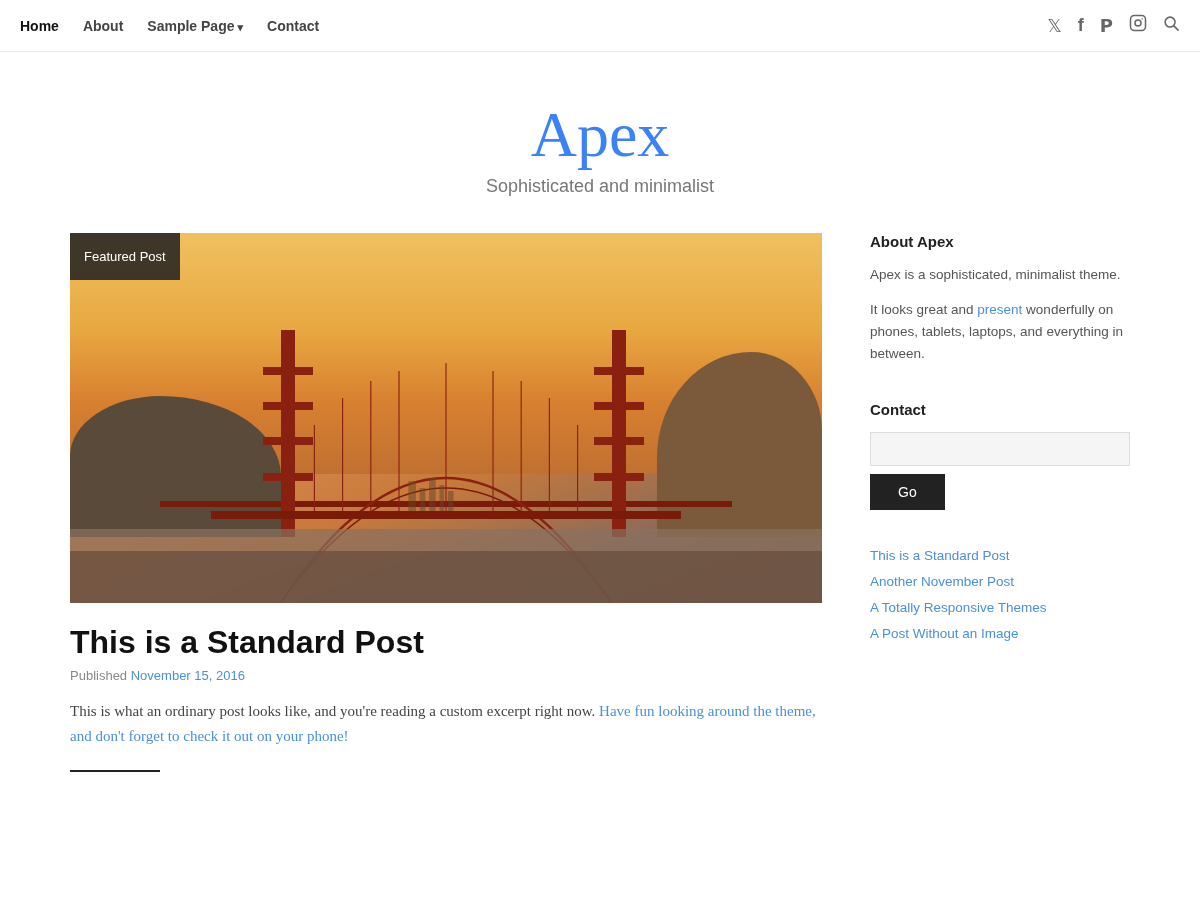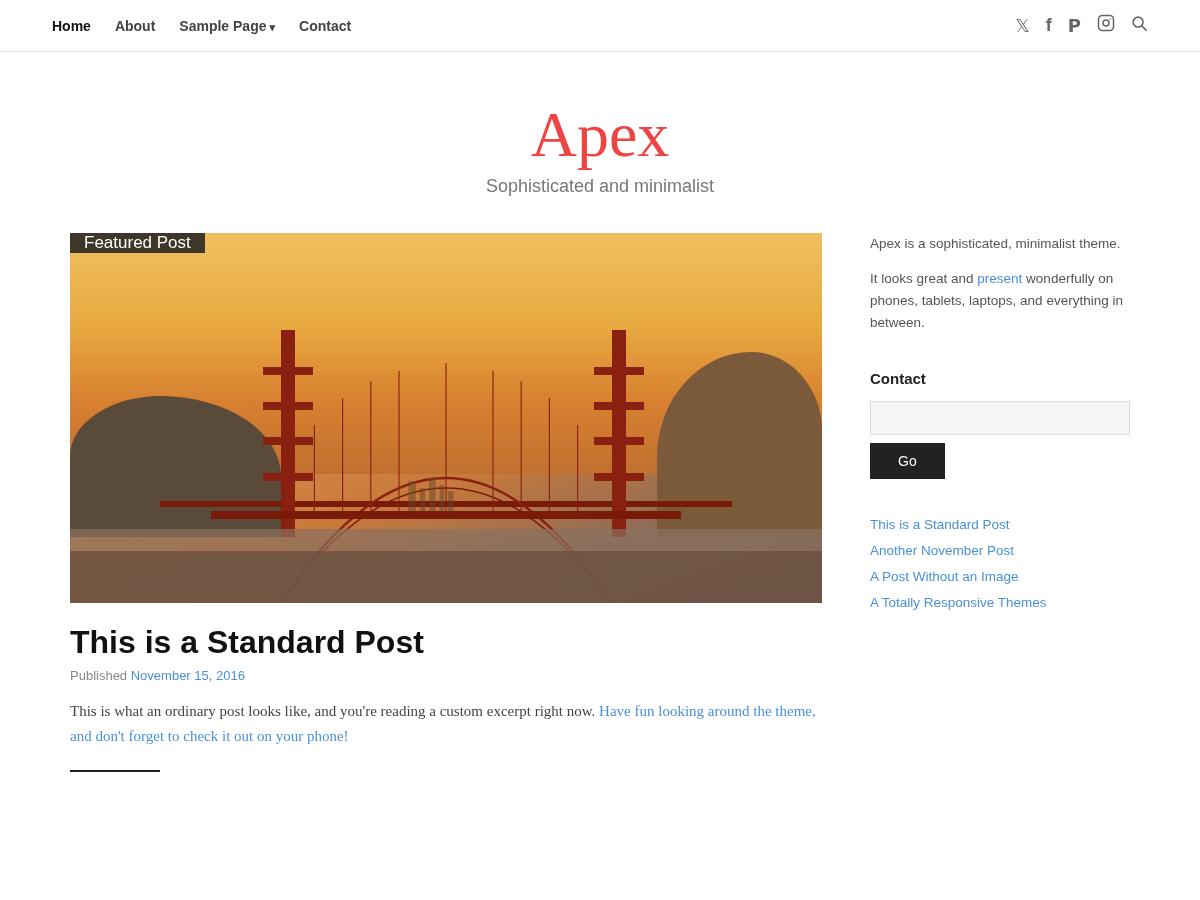--- a/index.html
+++ b/index.html
@@ -9,21 +9,21 @@
       font-size: 16px;
       color: #333;
       background: #fff;
     }
 
     
     nav {
       display: flex;
       align-items: center;
       justify-content: space-between;
-      padding: 14px 52px;
+      padding: 14px 20px;
       border-bottom: 1px solid #e8e8e8;
     }
     .nav-left { display: flex; gap: 24px; align-items: center; }
     .nav-left a {
       text-decoration: none;
       color: #444;
       font-size: 14px;
       font-family: Arial, sans-serif;
       font-weight: bold;
     }
@@ -39,21 +39,21 @@
 
     
     .site-header {
       text-align: center;
       padding: 48px 0 36px;
     }
     .site-title {
       font-family: 'Brush Script MT', 'Segoe Script', cursive;
       font-size: 64px;
       font-weight: normal;
-      color: #ef4444;
+      color: #3b82f6;
       line-height: 1.1;
     }
     .site-tagline {
       font-family: Arial, sans-serif;
       font-size: 18px;
       color: #777;
       margin-top: 6px;
     }
 
     
@@ -72,22 +72,22 @@
     .featured-image-wrap {
       position: relative;
       width: 100%;
     }
     .featured-badge {
       position: absolute;
       top: 0; left: 0;
       background: rgba(30,30,30,0.85);
       color: #fff;
       font-family: Arial, sans-serif;
-      font-size: 17px;
-      padding: 0 14px;
+      font-size: 13px;
+      padding: 16px 14px;
       z-index: 2;
     }
     .golden-gate {
       width: 100%;
       height: 370px;
       display: block;
       background: linear-gradient(
         160deg,
         #f5c87a 0%,
         #e8a84a 25%,
@@ -340,36 +340,37 @@
     <p class="post-excerpt">
       <span>This is what an ordinary post looks like, and you're reading a custom excerpt right now. <a href="#">Have fun looking around the theme, and don't forget to check it out on your phone!</a></span>
     </p>
     <hr class="post-divider">
 
   </main>
 
   <aside class="sidebar">
 
     <div class="sidebar-widget">
+      <h3 class="widget-title">About Apex</h3>
       <p class="widget-text">Apex is a sophisticated, minimalist theme.</p>
       <p class="widget-text">
         It looks great and <a href="#">present</a> wonderfully on phones, tablets, laptops, and everything in between.
       </p>
     </div>
 
     <div class="sidebar-widget">
       <h3 class="widget-title">Contact</h3>
       <input class="search-input" type="text" placeholder="" style="">
       <button class="search-button">Go</button>
     </div>
 
     <div class="sidebar-widget">
       <ul class="recent-posts-list">
         <li><a href="#">This is a Standard Post</a></li>
         <li><a href="#">Another November Post</a></li>
+        <li><a href="#">A Totally Responsive Themes</a></li>
         <li><a href="#">A Post Without an Image</a></li>
-        <li><a href="#">A Totally Responsive Themes</a></li>
       </ul>
     </div>
 
   </aside>
 
 </div>
 
 </body></html>

